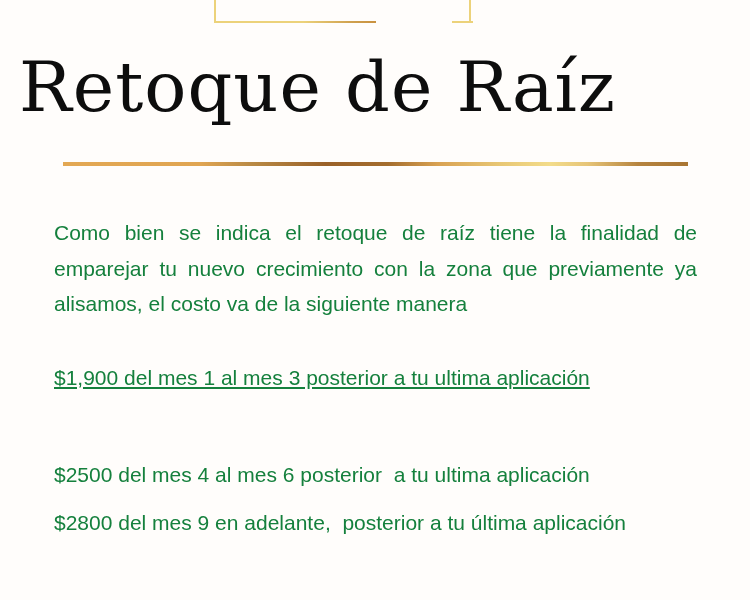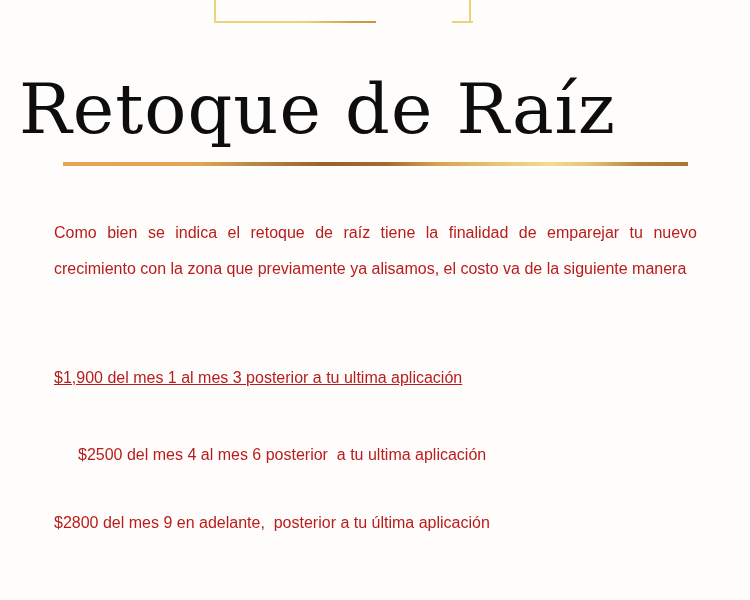--- a/index.html
+++ b/index.html
@@ -36,21 +36,21 @@
       position: absolute;
       left: 452px;
       top: 21px;
       width: 21px;
       height: 2px;
       background: #ecd27a;
     }
     .title {
       position: absolute;
       left: 0;
-      top: 64px;
+      top: 42px;
       width: 635px;
       text-align: center;
       font-family: "DejaVu Serif", "Liberation Serif", serif;
       font-size: 70px;
       line-height: 90px;
       font-weight: normal;
       letter-spacing: 1px;
       margin: 0;
       color: #0d0d0d;
     }
@@ -71,36 +71,36 @@
         #f3dc8a 78%,
         #e6c477 84%,
         #b6843f 92%,
         #a87533 100%);
     }
     .body-text {
       position: absolute;
       left: 54px;
       width: 643px;
       font-family: "Liberation Sans", "DejaVu Sans", sans-serif;
-      font-size: 16px;
-      color: #b91c1c;
+      font-size: 21px;
+      color: #15803d;
       margin: 0;
     }
     .intro {
       top: 215px;
       line-height: 35.5px;
       text-align: justify;
       text-align-last: left;
     }
     .price-line {
       white-space: pre;
       line-height: 30px;
     }
     .p1 { top: 363px; text-decoration: underline; }
-    .p2 { top: 440px; margin-left: 24px; }
+    .p2 { top: 460px; }
     .p3 { top: 508px; }
   </style>
 </head>
 <body>
 
 <div class="frame"></div>
 <div class="frame-bottom-left"></div>
 <div class="frame-bottom-right"></div>
 
 <h1 class="title">Retoque de Raíz</h1>

